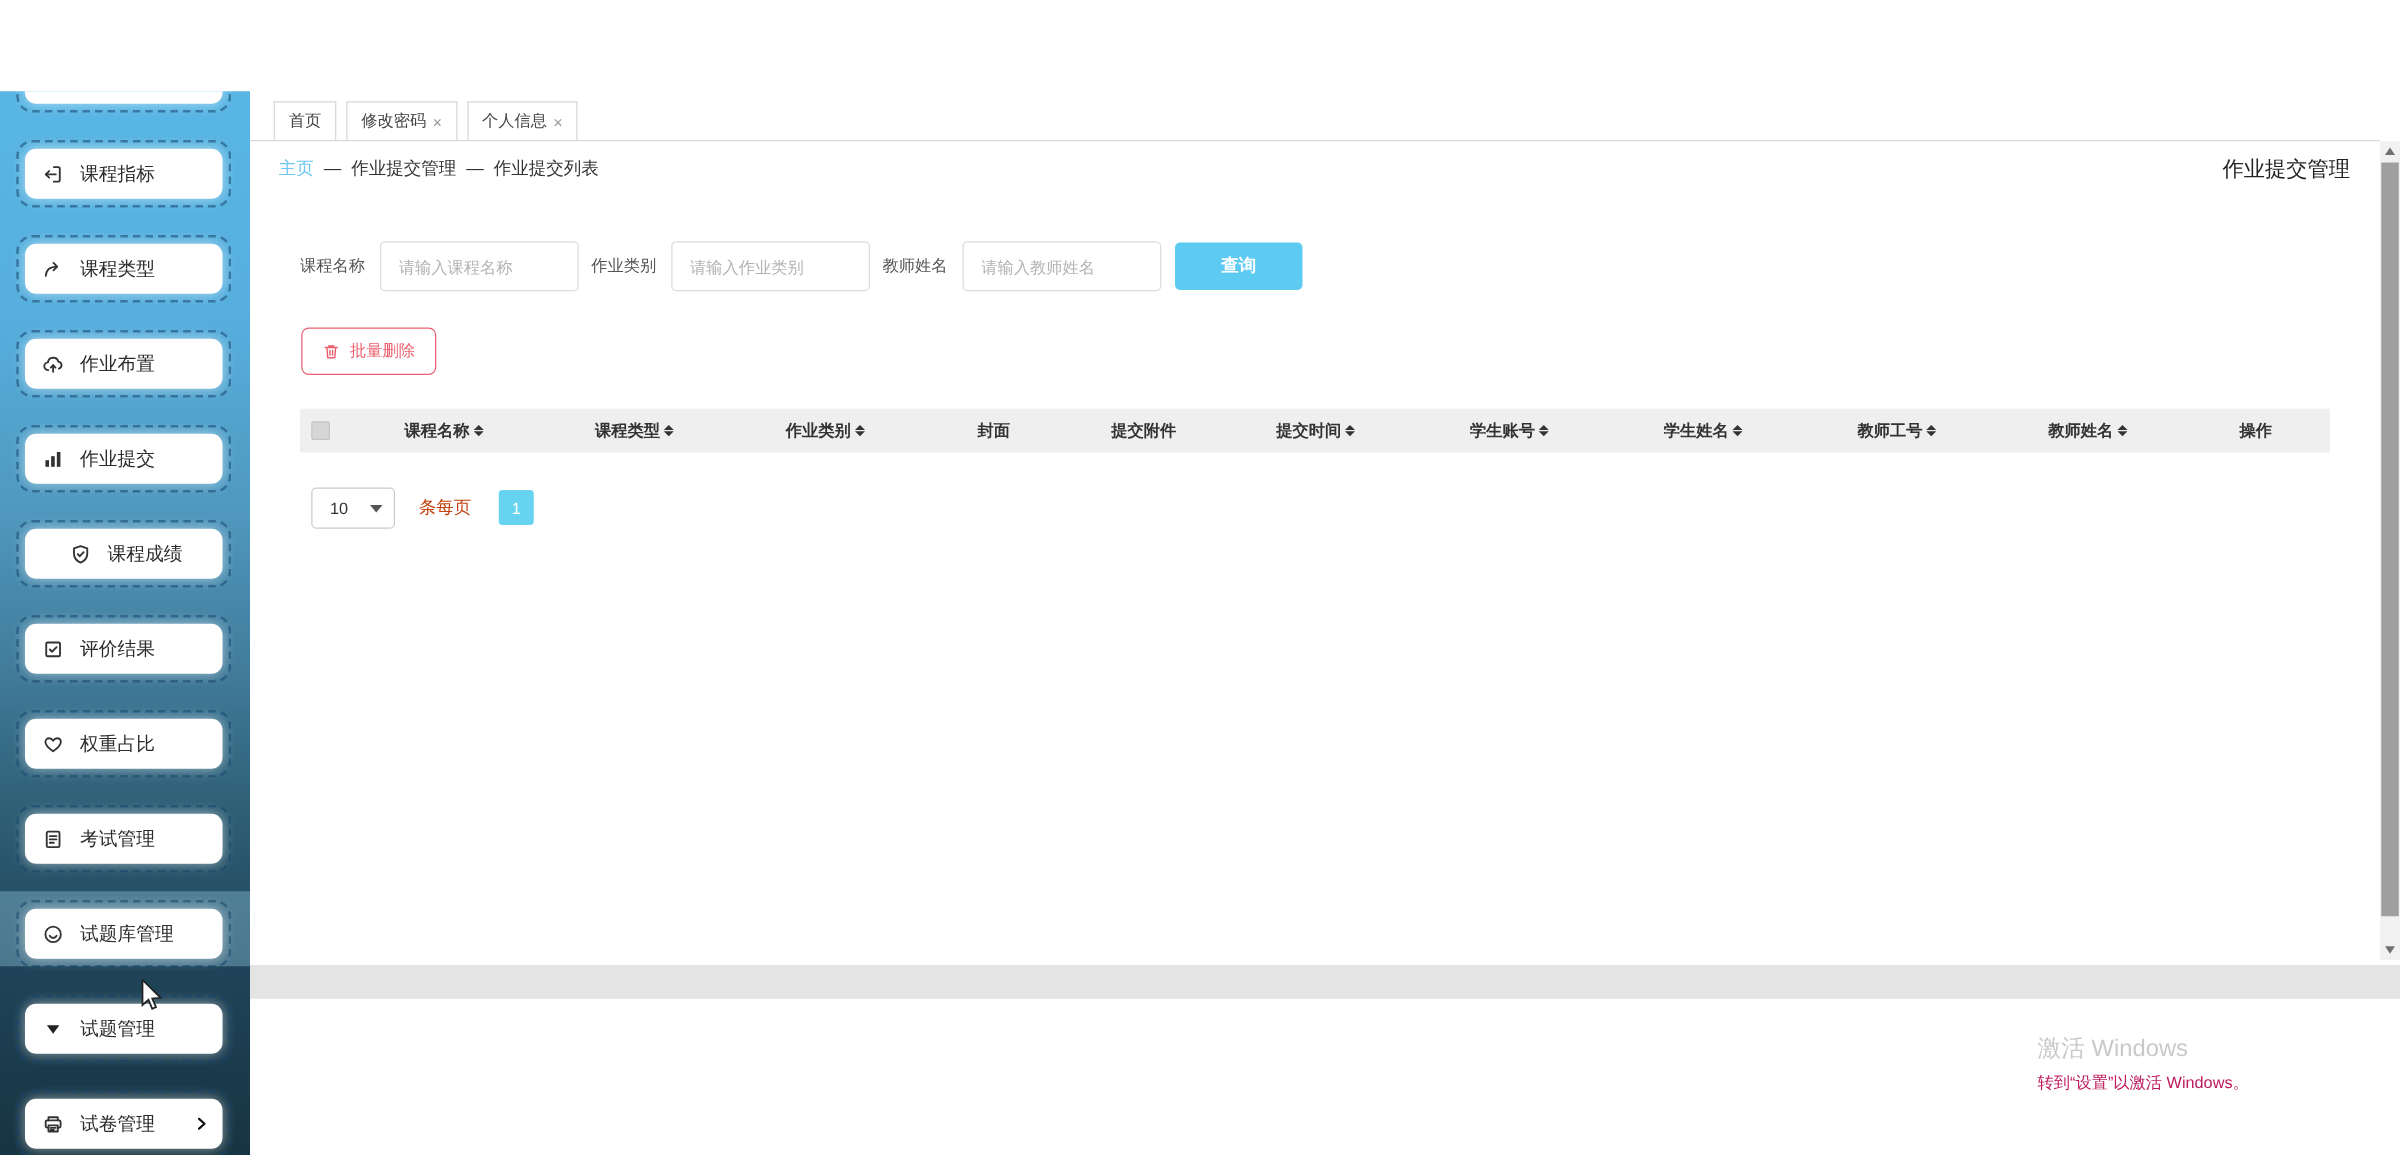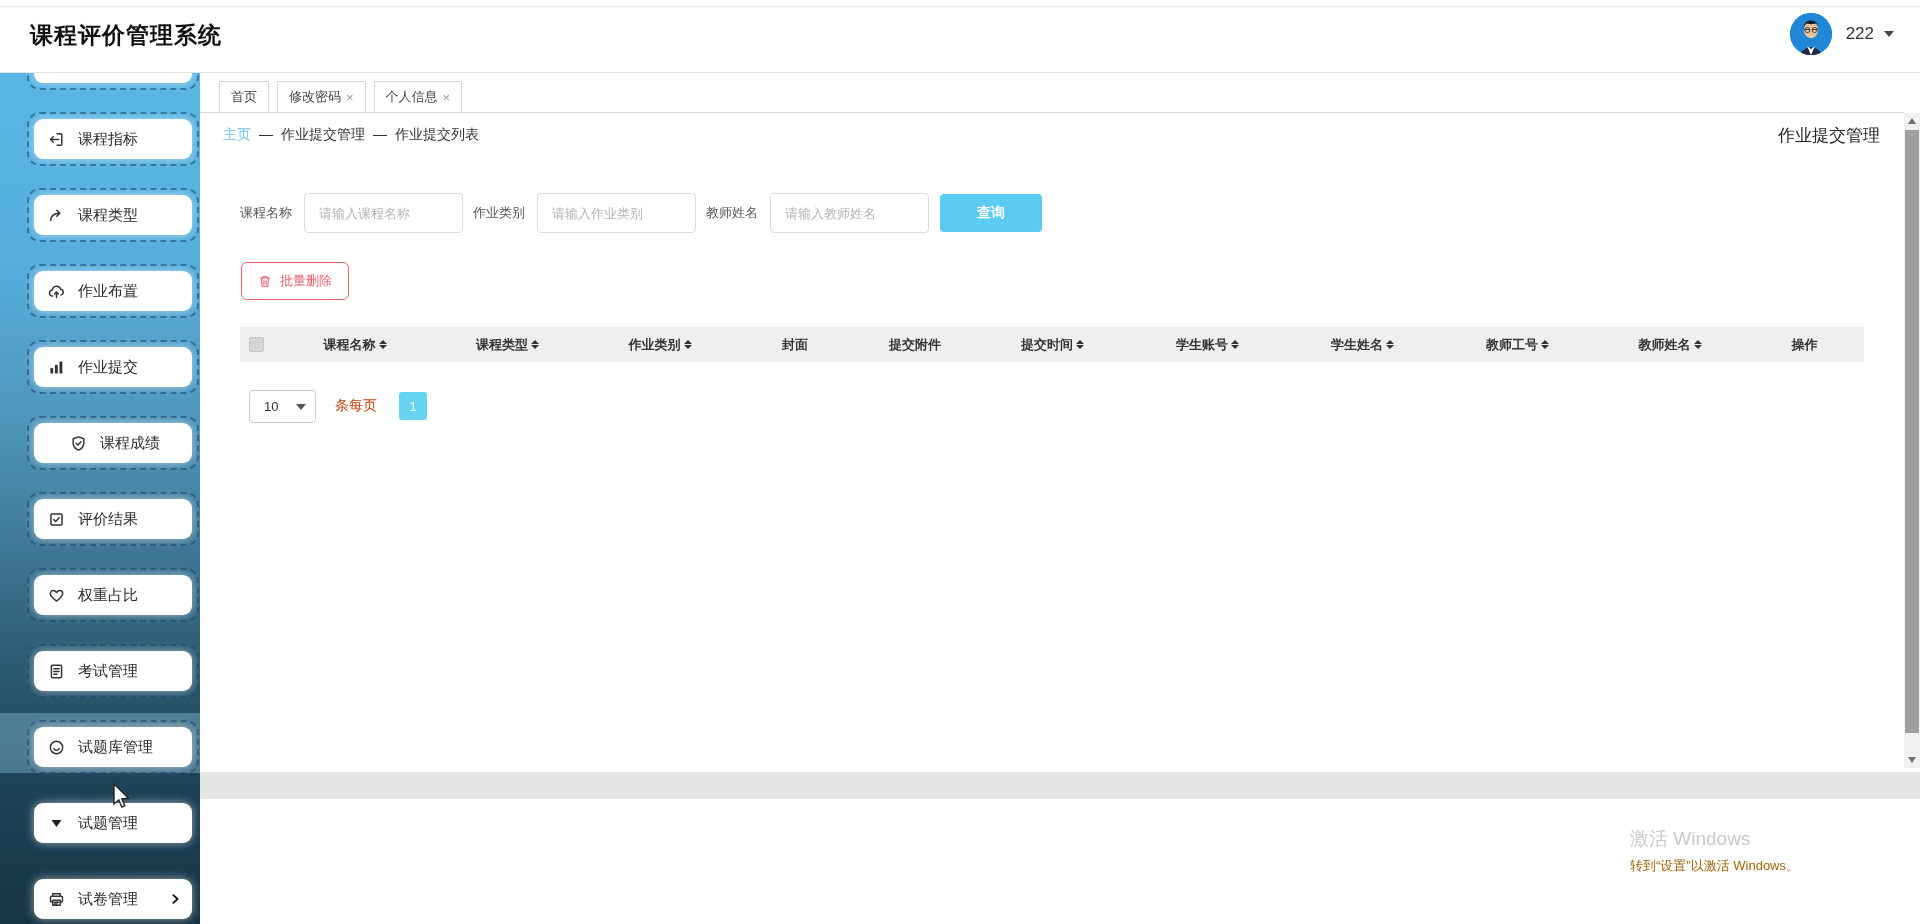--- a/index.html
+++ b/index.html
@@ -14,21 +14,21 @@
   .app-title { position:absolute; left:30px; top:20px; font-size:23px; font-weight:bold; color:#111; letter-spacing:1px; }
   .user-menu { position:absolute; right:26px; top:13px; display:flex; align-items:center; cursor:pointer; }
   .avatar { width:42px; height:42px; border-radius:50%; overflow:hidden; background:#1f86d8; display:block; }
   .username { margin:0 10px 0 14px; font-size:17px; color:#333; }
   .caret-down { width:0; height:0; border-left:5px solid transparent; border-right:5px solid transparent; border-top:6px solid #444; }
 
   
   .sidebar { position:absolute; left:0; top:73px; width:200px; height:851px; overflow:hidden;
     background:linear-gradient(180deg,#59b6e4 0%,#56aedd 22%,#4f97bd 40%,#417c9b 54%,#2e5e75 68%,#1f4459 82%,#173442 100%); }
   .side-highlight { position:absolute; left:0; width:200px; height:60px; background:rgba(150,205,230,.38); }
-  .side-item { position:absolute; left:34px; width:158px; height:40px; background:#fff; border-radius:9px;
+  .side-item { position:absolute; left:20px; width:158px; height:40px; background:#fff; border-radius:9px;
     display:flex; align-items:center; padding:0 10px 0 14px; cursor:pointer;
     box-shadow:0 0 10px rgba(255,255,255,.55); }
   .side-item .ring { position:absolute; left:-7px; top:-7px; right:-7px; bottom:-7px;
     border:2px dashed rgba(23,70,110,.55); border-radius:13px; pointer-events:none; }
   .side-item .s-icon { width:17px; height:17px; flex:0 0 17px; display:block; }
   .side-item .s-label { margin-left:13px; font-size:15px; font-weight:500; color:#2b2b2b; white-space:nowrap; }
   .side-item .s-chevron { margin-left:auto; width:14px; height:14px; }
 
   
   .tabbar { position:absolute; left:200px; top:73px; width:1704px; height:40px; background:#fff;
@@ -86,49 +86,29 @@
   .vs-arrow { position:absolute; left:0; width:16px; height:16px; display:flex; align-items:center; justify-content:center; cursor:pointer; }
   .vs-arrow i { display:block; width:0; height:0; border-left:4px solid transparent; border-right:4px solid transparent; }
   .vs-up { top:0; } .vs-up i { border-bottom:6px solid #707070; }
   .vs-down { bottom:0; } .vs-down i { border-top:6px solid #707070; }
   .vs-thumb { position:absolute; left:1px; top:17px; width:14px; height:603px; background:#9f9f9f; cursor:pointer; }
 
   .footer-band { position:absolute; left:200px; top:772px; width:1720px; height:27px; background:#e4e4e4; }
 
   .watermark { position:absolute; left:1630px; top:826px; color:#c9c9c9; }
   .wm1 { font-size:19px; }
-  .wm2 { font-size:13px; color:#a16207; margin-top:5px; }
+  .wm2 { font-size:13px; color:#be185d; margin-top:5px; }
 
   .cursor { position:absolute; left:112px; top:783px; z-index:50; pointer-events:none; }
 </style>
 </head>
 <body>
 
 <div class="screen">
 
-  <header class="header">
-    <div class="hairline"></div>
-    <div class="app-title">课程评价管理系统</div>
-    <div class="user-menu">
-      <span class="avatar">
-        <svg width="42" height="42" viewBox="0 0 42 42">
-          <rect width="42" height="42" fill="#1f86d8"></rect>
-          <path d="M9 42 Q21 26 33 42 Z" fill="#23293a"></path>
-          <path d="M17 33 21 42 25 33 21 36 Z" fill="#fff"></path>
-          <ellipse cx="21" cy="17" rx="7.2" ry="8.2" fill="#eac39c"></ellipse>
-          <path d="M13.5 15 Q14 7.5 21 7.5 Q28 7.5 28.5 15 Q28.5 11 27 10 Q24 12 16.5 10.5 Q14 12 13.5 15 Z" fill="#1c1c1c"></path>
-          <path d="M14.8 16.5 h5 M22.2 16.5 h5" stroke="#333" stroke-width="1" fill="none"></path>
-          <circle cx="17.3" cy="17" r="2.6" fill="none" stroke="#333" stroke-width="0.9"></circle>
-          <circle cx="24.7" cy="17" r="2.6" fill="none" stroke="#333" stroke-width="0.9"></circle>
-        </svg>
-      </span>
-      <span class="username">222</span>
-      <span class="caret-down"></span>
-    </div>
-  </header>
 
   <aside class="sidebar" id="sidebar">
       <div class="side-item" style="top: -30px;">
         <span class="ring"></span>
         <span class="s-label"></span>
       </div>
       <div class="side-item" style="top: 46px;">
         <span class="ring"></span>
         <span>
           <svg class="s-icon" viewBox="0 0 16 16" fill="none" stroke="#333" stroke-width="1.4" stroke-linecap="round" stroke-linejoin="round">

